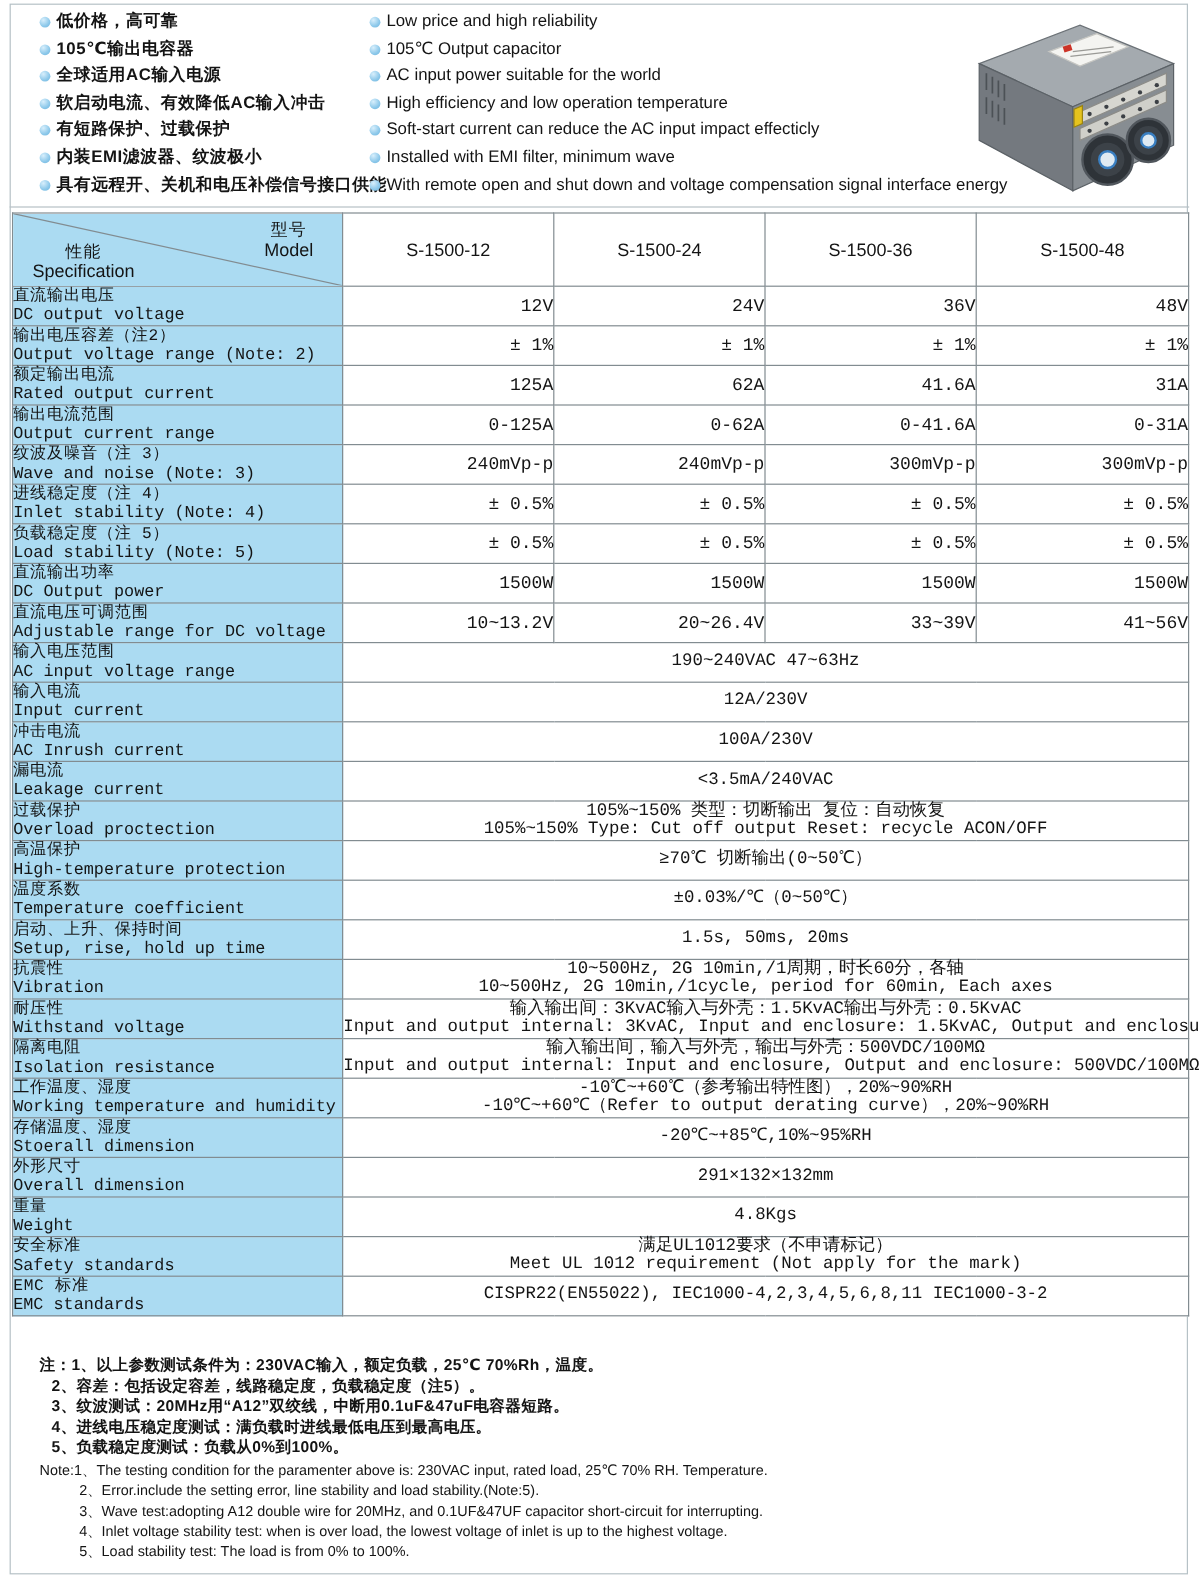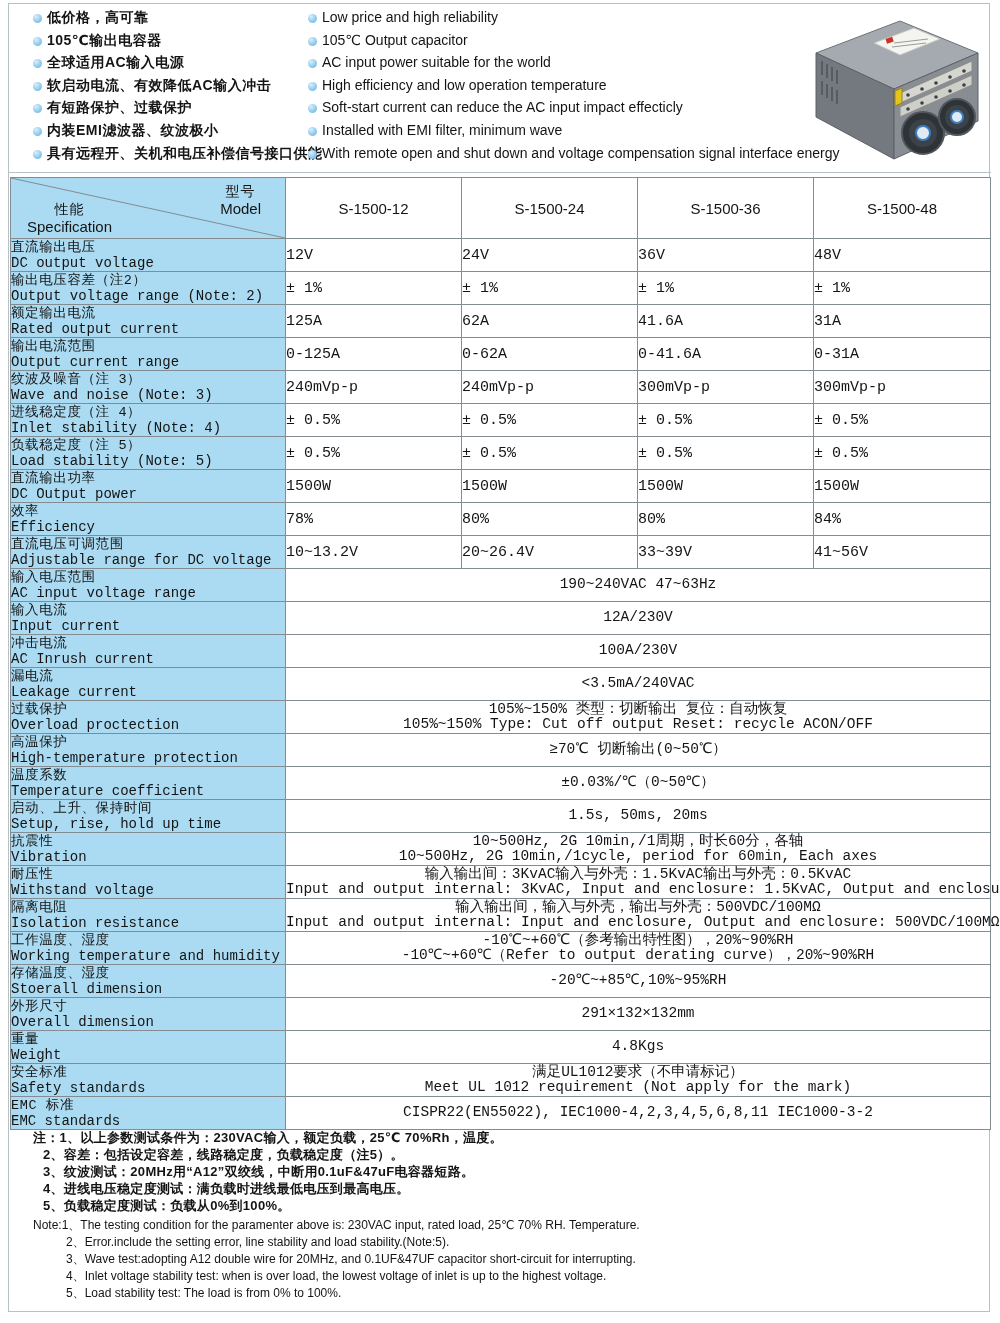--- a/index.html
+++ b/index.html
@@ -29,21 +29,21 @@
   .corner{position:relative;background:#abdbf2;}
   .corner svg{position:absolute;left:0;top:0;width:100%;height:100%;display:block;}
   .corner-model{position:absolute;top:5px;right:24px;text-align:center;font-weight:normal;}
   .corner-spec{position:absolute;bottom:3px;left:16px;text-align:center;font-weight:normal;}
   .corner-zh{font-size:14px;line-height:17px;letter-spacing:1px;}
   .corner-en{font-size:15px;line-height:17px;}
   .model-h{font-size:15px;font-weight:normal;background:#fff;text-align:center;margin-left:36px;}
   .rowlab{background:#abdbf2;text-align:left;padding:1px 4px 1px 11px;font-weight:normal;vertical-align:middle;}
   .lab-zh{font-size:13.5px;line-height:16px;letter-spacing:.6px;}
   .lab-en{font-size:14px;line-height:15px;}
-  .val{text-align:left;font-size:15px;vertical-align:middle;}
+  .val{text-align:right;font-size:15px;vertical-align:middle;}
   .spanval{text-align:center;padding-left:15px;font-size:14.5px;vertical-align:middle;}
   .span-line{line-height:15.5px;white-space:nowrap;}
 
   
   .notes{position:absolute;left:10px;top:1129px;width:972px;padding-left:23px;}
   .note-line{line-height:17px;white-space:nowrap;}
   .note-line.zh{font-weight:bold;font-size:13px;letter-spacing:.3px;}
   .note-line.en{font-weight:normal;font-size:12px;}
   .indent-zh{margin-left:10px;}
   .indent-en{margin-left:33px;}
@@ -275,30 +275,20 @@
             <div class="lab-zh">直流输出功率</div>
             <div class="lab-en">DC Output power</div>
           </th>
           <td class="val">1500W</td>
           <td class="val">1500W</td>
           <td class="val">1500W</td>
           <td class="val">1500W</td>
         </tr>
         <tr>
           <th class="rowlab">
-            <div class="lab-zh">效率</div>
-            <div class="lab-en">Efficiency</div>
-          </th>
-          <td class="val">78%</td>
-          <td class="val">80%</td>
-          <td class="val">80%</td>
-          <td class="val">84%</td>
-        </tr>
-        <tr>
-          <th class="rowlab">
             <div class="lab-zh">直流电压可调范围</div>
             <div class="lab-en">Adjustable range for DC voltage</div>
           </th>
           <td class="val">10~13.2V</td>
           <td class="val">20~26.4V</td>
           <td class="val">33~39V</td>
           <td class="val">41~56V</td>
         </tr>
         <tr>
           <th class="rowlab">

